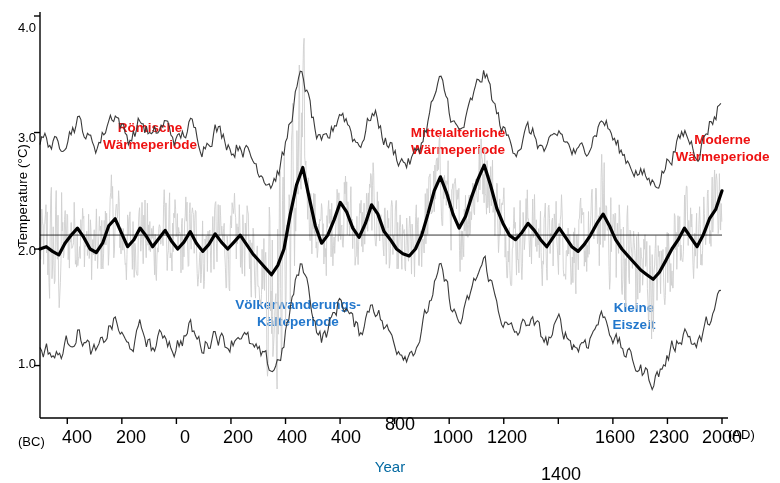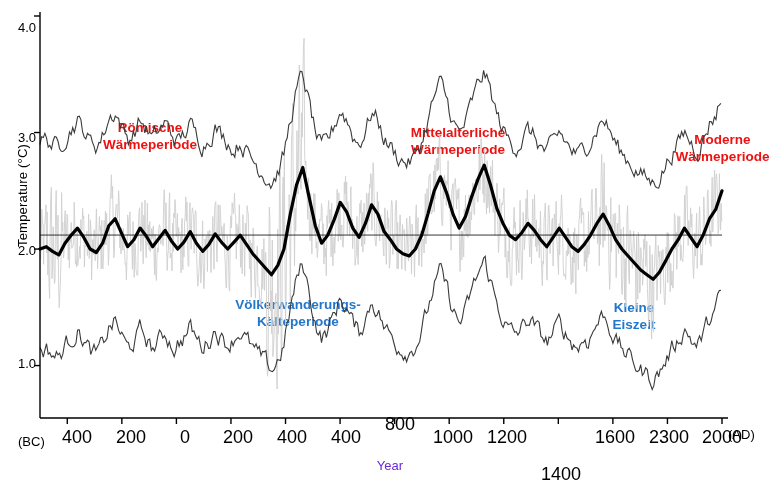--- a/index.html
+++ b/index.html
@@ -30,22 +30,22 @@
     font-size: 13px;
     color: #000;
     letter-spacing: 0.2px;
   }
   .axis-title-x {
     position: absolute;
     left: 0;
     top: 458px;
     width: 780px;
     text-align: center;
-    font-size: 13px;
-    color: #6d28d9;
+    font-size: 15px;
+    color: #0369a1;
   }
   
   .ytick {
     position: absolute;
     width: 42px;
     text-align: right;
     font-size: 13px;
     color: #000;
   }
   .xtick {

